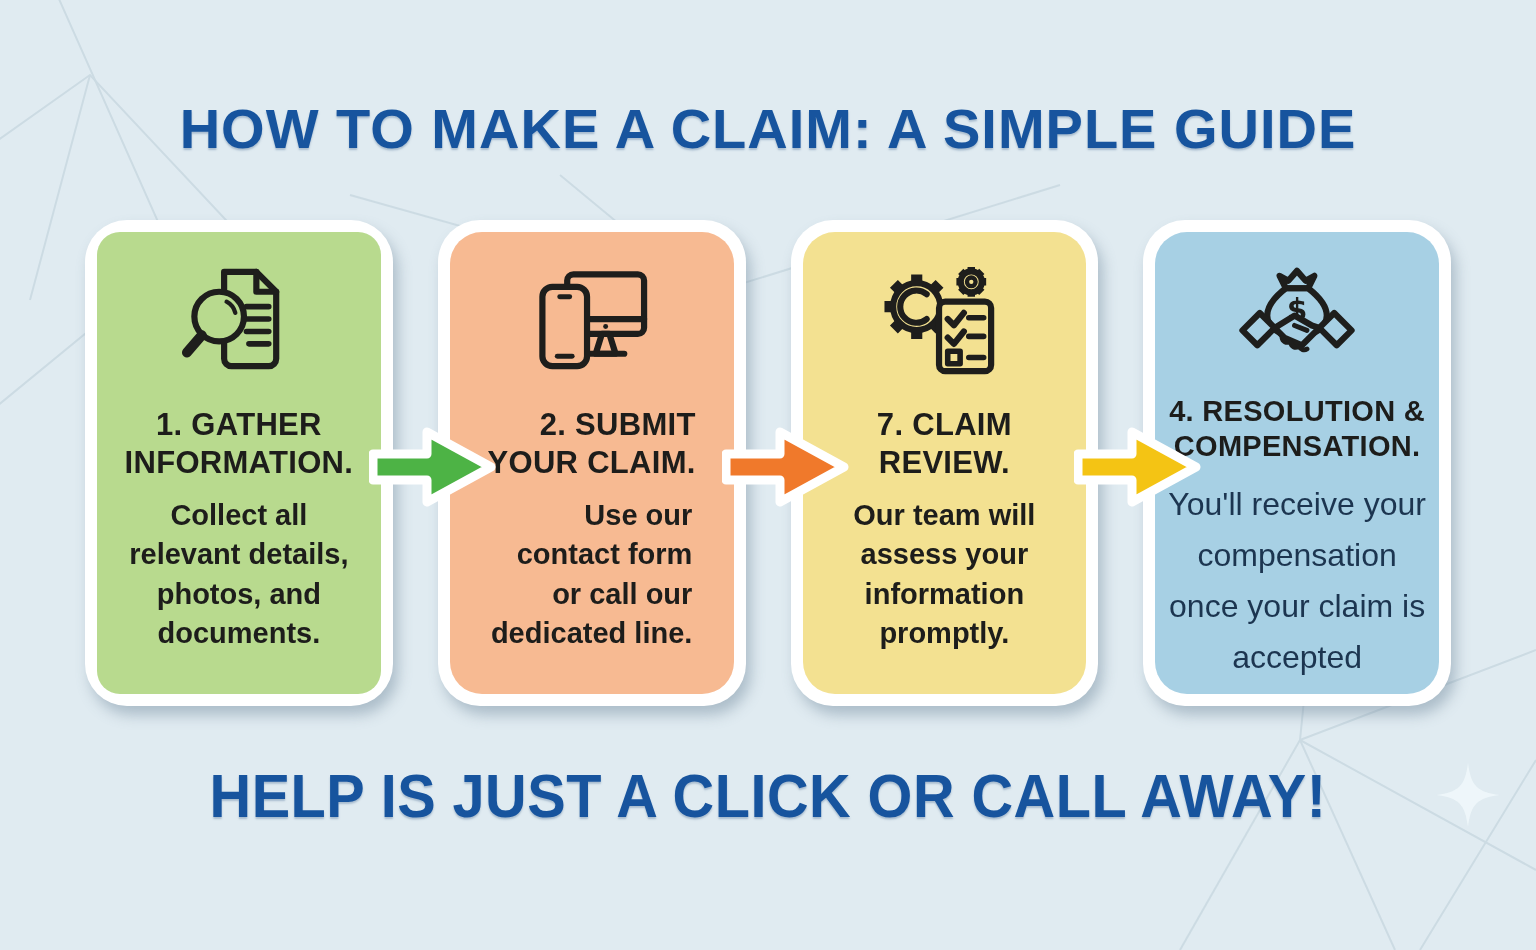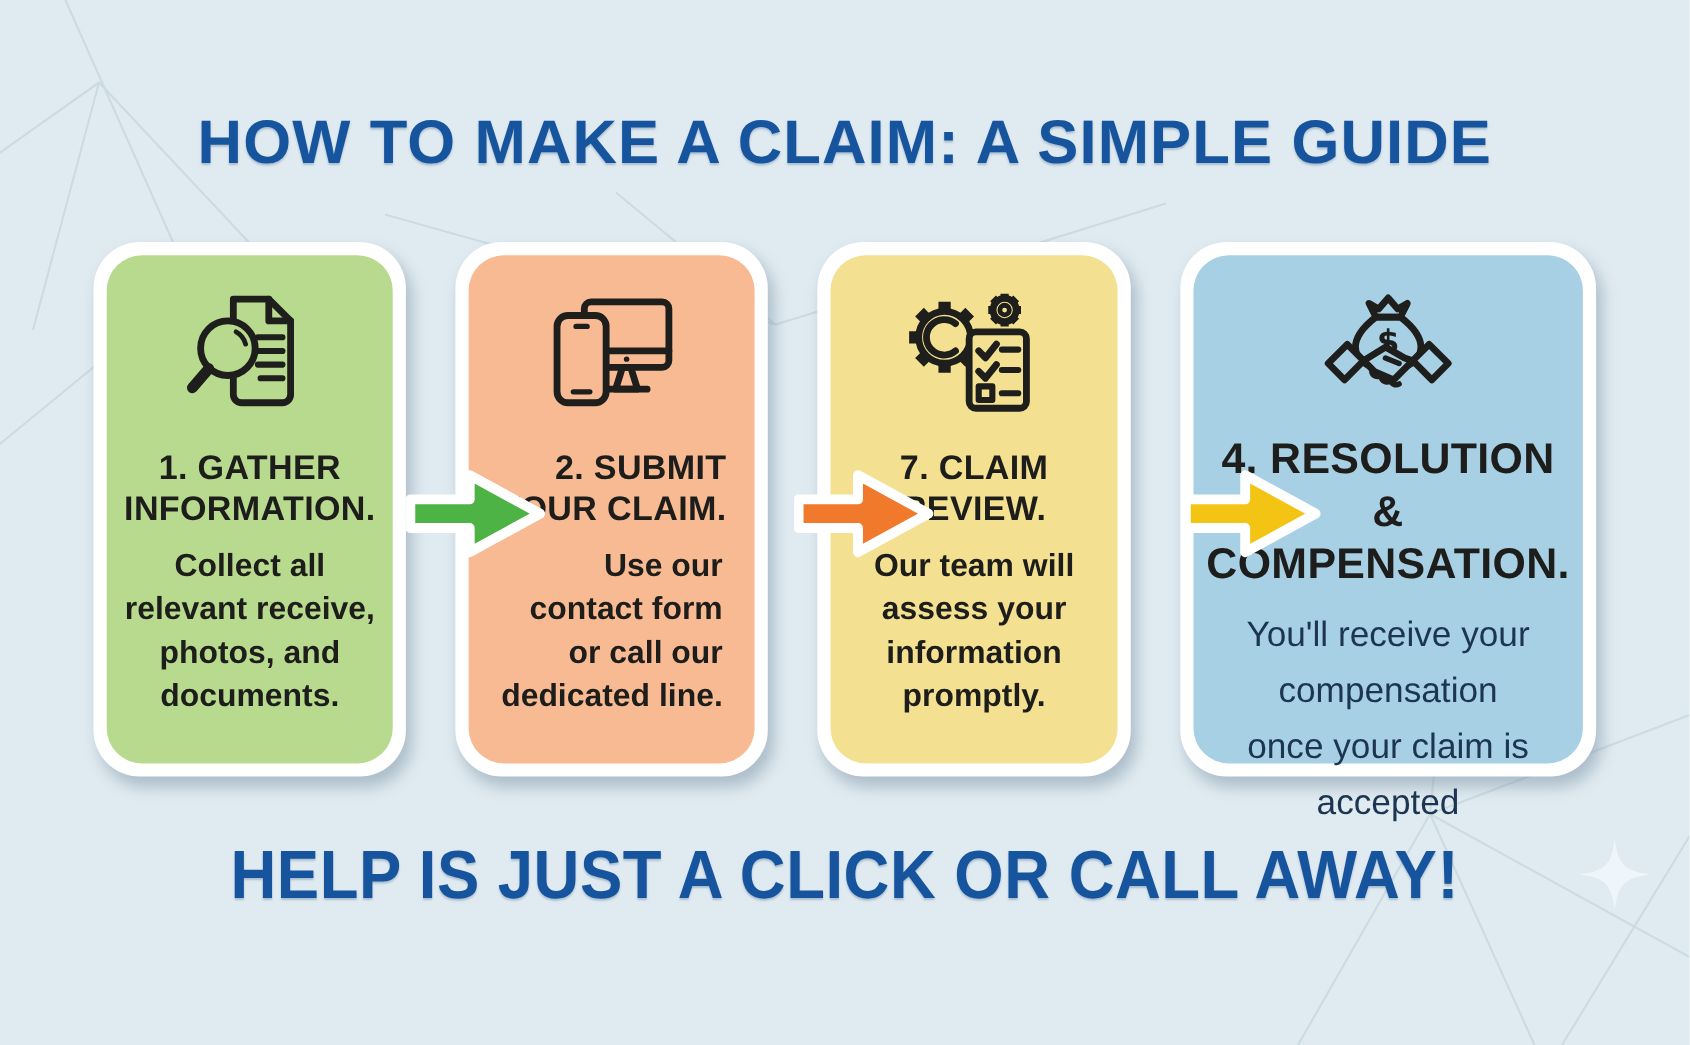--- a/index.html
+++ b/index.html
@@ -31,33 +31,33 @@
     box-shadow:5px 9px 14px rgba(108,134,152,.45);
   }
   .card-inner{
     height:100%;
     border-radius:32px;
     box-sizing:border-box;
     padding:24px 12px 16px;
     display:flex;flex-direction:column;align-items:center;
     text-align:center;
   }
-  .card-inner.green {background:#b8da8e;}
+  .card-inner.green {background:#b8da8e;border-radius:23px;}
   .card-inner.salmon{background:#f7ba92;text-align:right;}
   .card-inner.yellow{background:#f3e191;}
   .card-inner.blue  {background:#a7d0e4;}
   .icon-wrap{height:136px;display:flex;align-items:center;justify-content:center;}
   .icon-wrap svg{width:124px;height:124px;}
   .card-title{
     margin:14px 0 8px;
     font-size:31px;line-height:1.22;font-weight:bold;
     color:#1d1d1b;letter-spacing:.3px;
     white-space:pre-line;
   }
-  .card-title.small{font-size:39px;}
+  .card-title.small{font-size:29px;}
   .card-body{
     margin:6px 0 0;
     font-size:29px;line-height:1.36;font-weight:bold;
     color:#1d1d1b;
     white-space:pre-line;
   }
   .card-body.light{
     font-weight:normal;
     font-size:32px;line-height:1.6;
     color:#1c3550;
@@ -109,21 +109,21 @@
             <path d="M64 8 V24 H80"></path>
             <path d="M56 36 H74 M56 46 H74 M56 56 H74 M58 66 H74" stroke-width="4.5"></path>
             <circle cx="34" cy="44" r="20" fill="#b8da8e"></circle>
             <path d="M40 32 a14 14 0 0 1 7 9" stroke-width="3.5"></path>
             <line x1="20" y1="59" x2="8" y2="73" stroke-width="8"></line>
           </svg>
         </div>
         <h2 class="card-title">1. GATHER
 INFORMATION.</h2>
         <p class="card-body">Collect all
-relevant receive,
+relevant details,
 photos, and
 documents.</p>
       </div>
     </div>
 
     <div class="card">
       <div class="card-inner salmon">
         <div class="icon-wrap">
           <svg viewBox="0 0 100 100" fill="none" stroke="#1e1e1c" stroke-width="5" stroke-linecap="round" stroke-linejoin="round">
             <rect x="30" y="10" width="62" height="48" rx="5"></rect>

